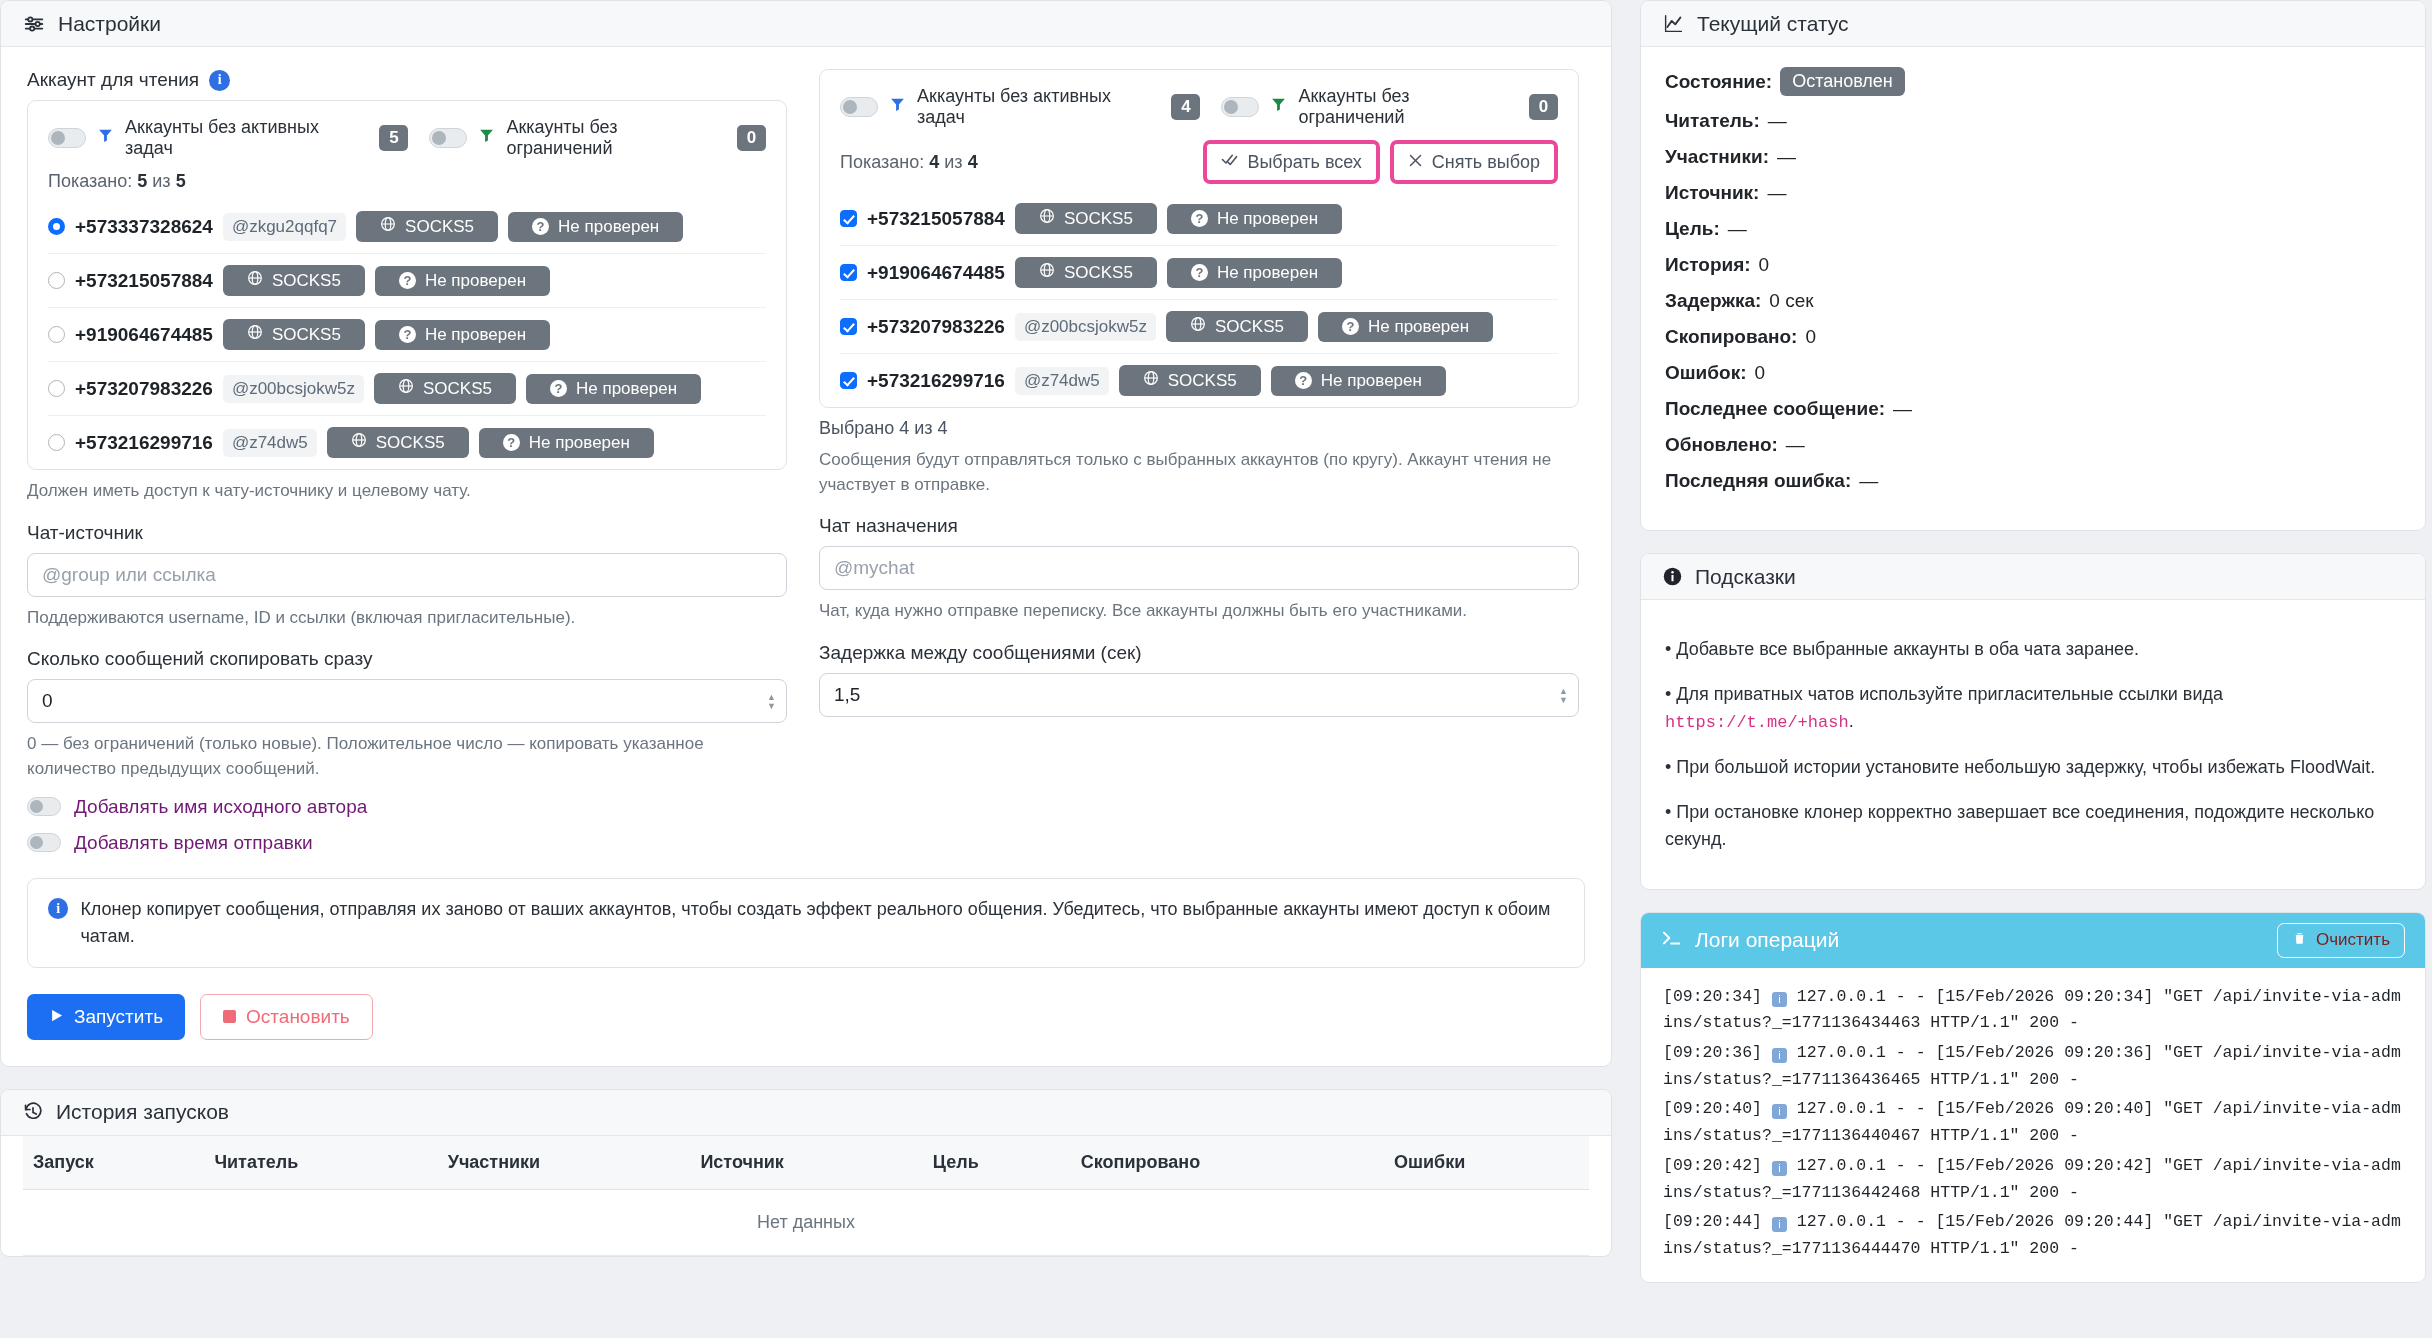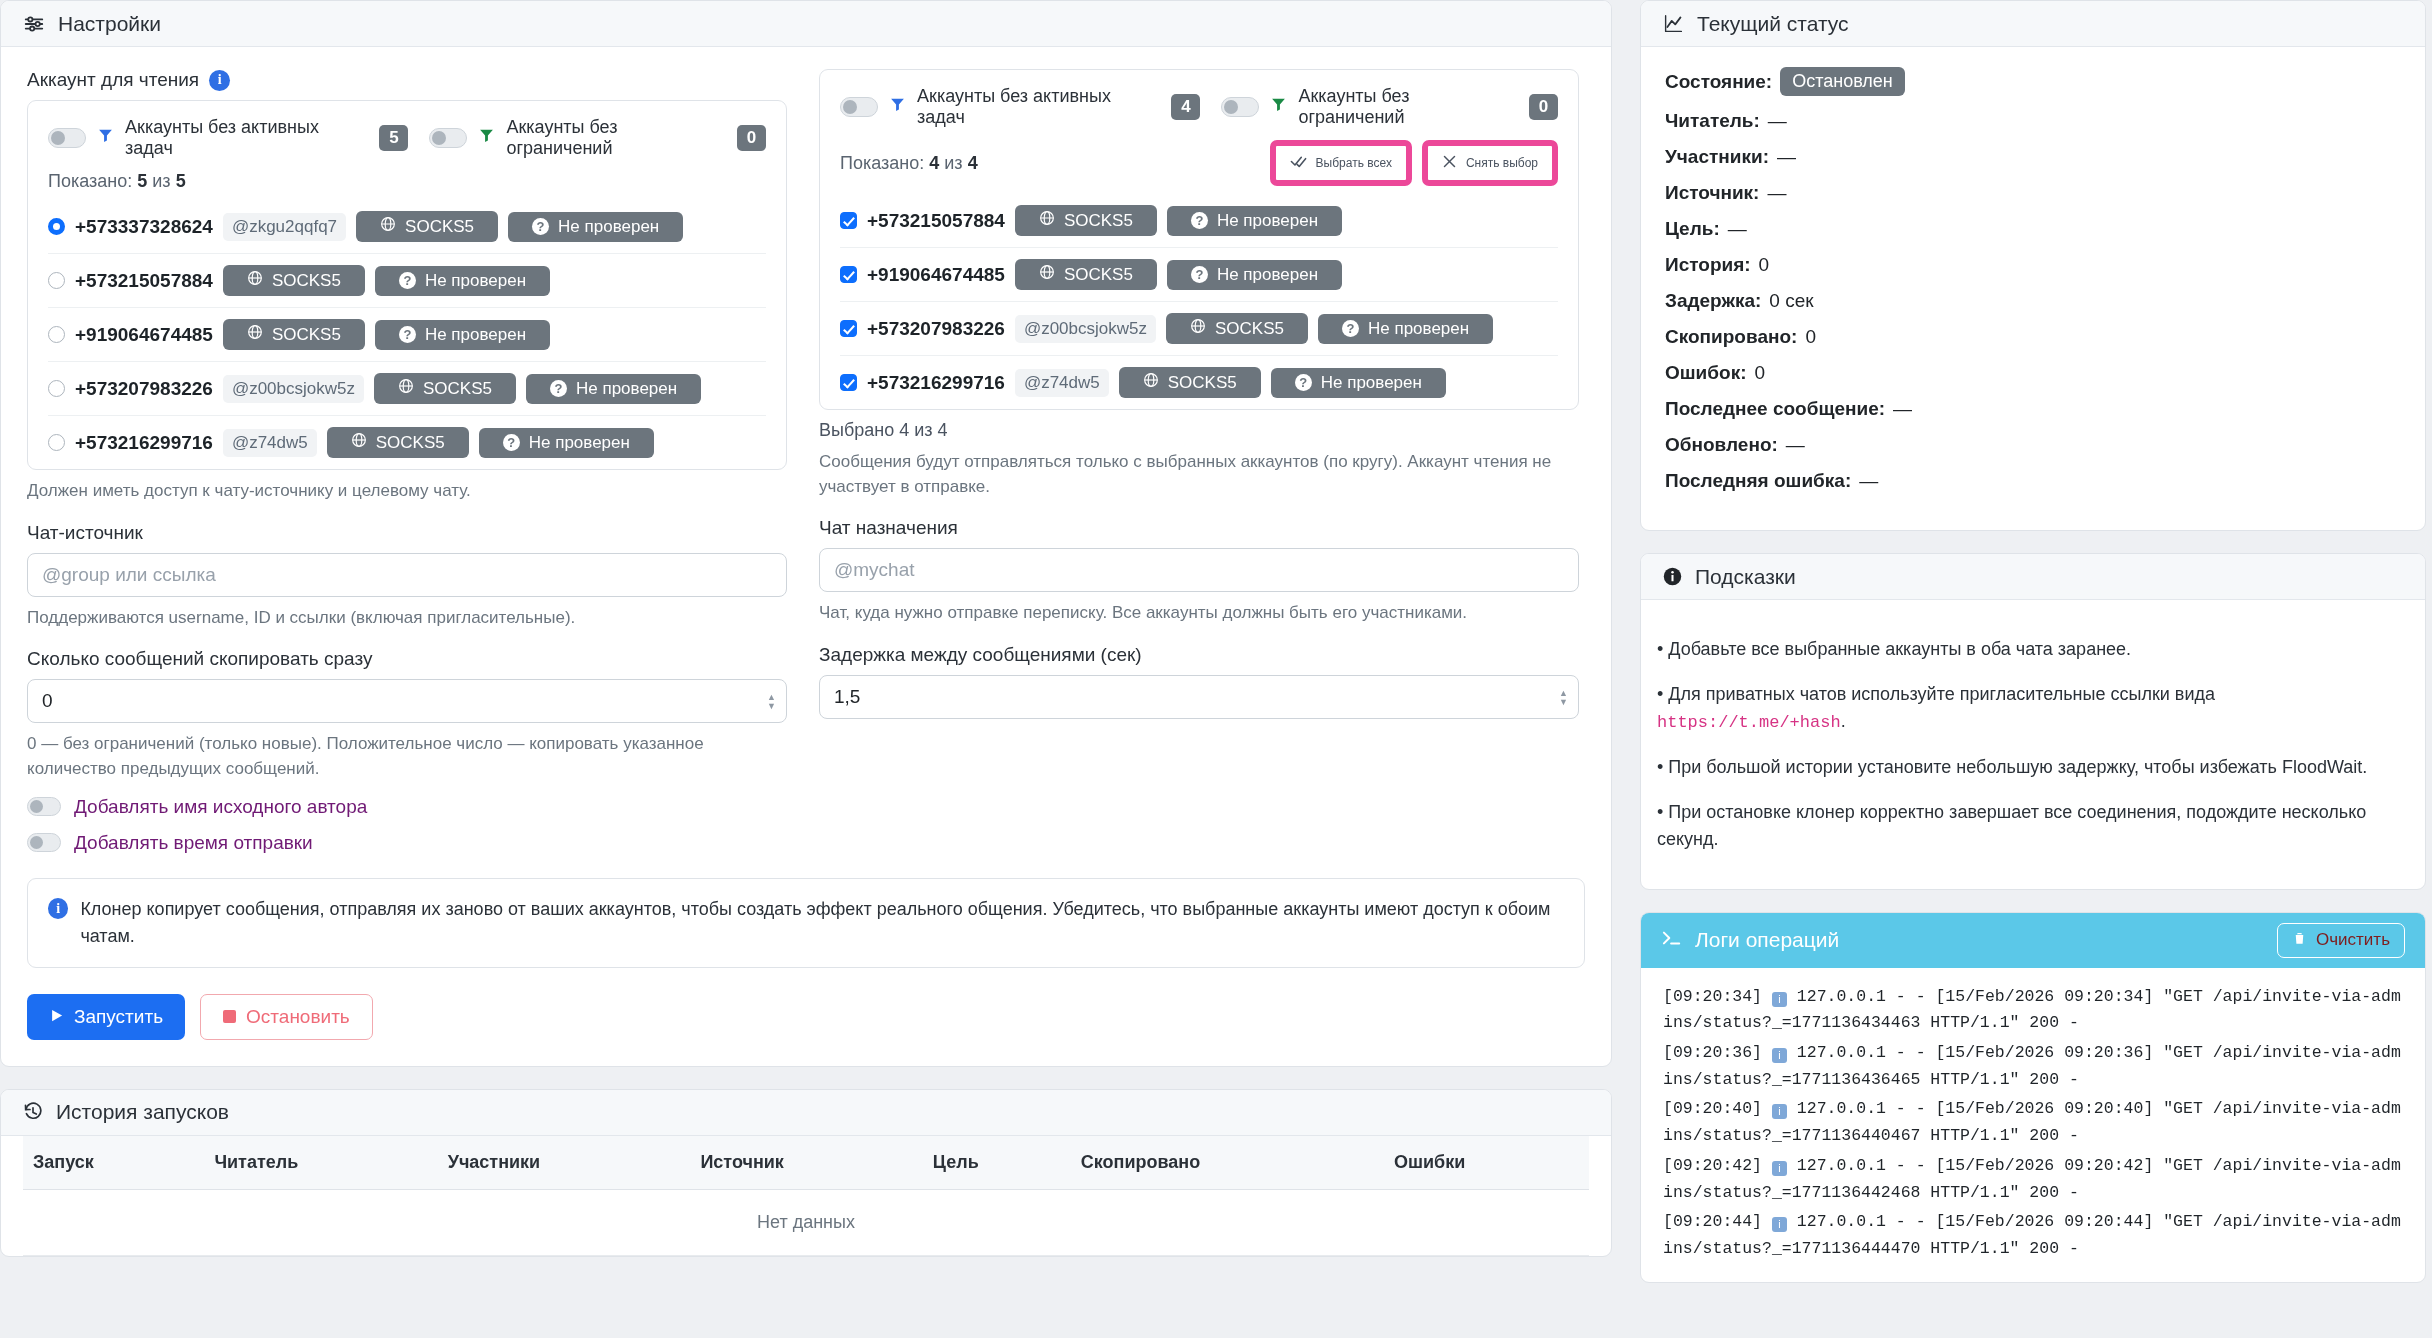--- a/index.html
+++ b/index.html
@@ -87,22 +87,22 @@
     padding: 3px 10px; margin-left: 4px;
     min-width: 26px; text-align: center;
   }
   .shown-row {
     display:flex; align-items:center; justify-content: space-between;
     font-size: 18px; color: #5a6470; padding: 12px 0 8px 0;
   }
   .shown-row b { color: #2b3138; }
   .sel-btns { display: flex; gap: 10px; }
   .btn-outline {
-    border: 6px solid #ec4899; background: #fff; color: #4a5360;
-    border-radius: 7px; padding: 7px 14px; font-size: 12px;
+    border: 4px solid #ec4899; background: #fff; color: #4a5360;
+    border-radius: 7px; padding: 7px 14px; font-size: 18px;
     display: inline-flex; align-items: center; gap: 9px;
     font-family: "Liberation Sans", sans-serif;
     cursor: pointer;
   }
 
   .acct-row {
     display: flex; align-items: center; gap: 10px;
     padding: 11px 0;
     border-top: 1px solid #edf0f2;
   }
@@ -217,21 +217,21 @@
   .status-list { padding: 20px 24px 24px 24px; }
   .status-line {
     font-size: 19px; color: #212529; margin-bottom: 14px;
     display: flex; align-items: center; gap: 8px;
   }
   .status-line .k { font-weight: bold; }
   .state-badge {
     background: #6c757d; color:#fff; border-radius: 6px;
     padding: 4px 12px; font-size: 18px;
   }
-  .tips-list { padding: 18px 24px 22px 16px; }
+  .tips-list { padding: 18px 24px 22px 24px; }
   .tip {
     font-size: 18px; color: #2b3138; line-height: 1.5; margin-bottom: 14px;
   }
   .mono-pink {
     font-family: "Liberation Mono", monospace;
     color: #d63384; font-size: 17px;
   }
   .logs-header {
     background: #5bc8e8; color: #fff;
     border-bottom: none;

